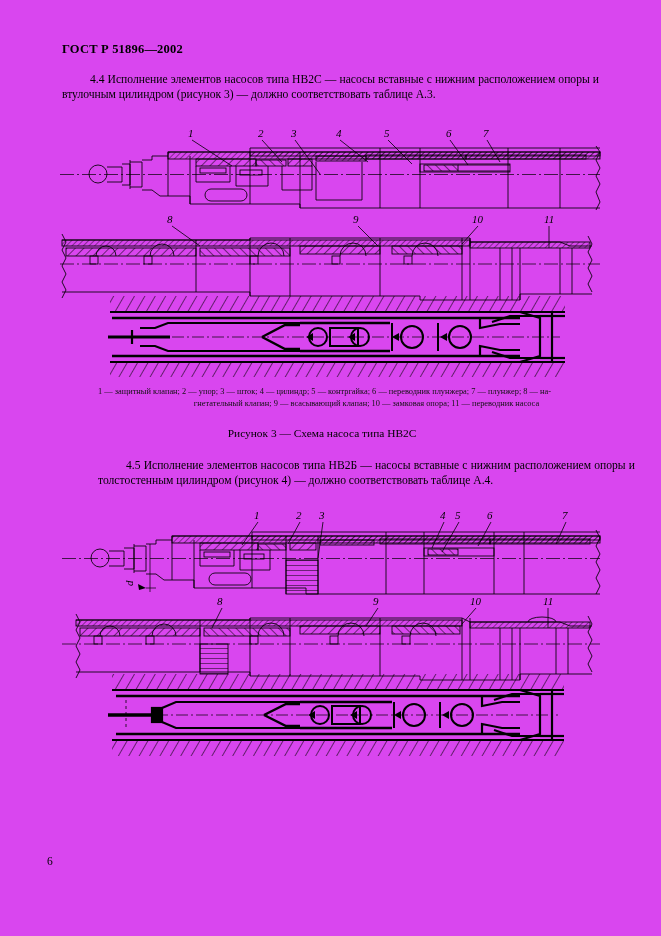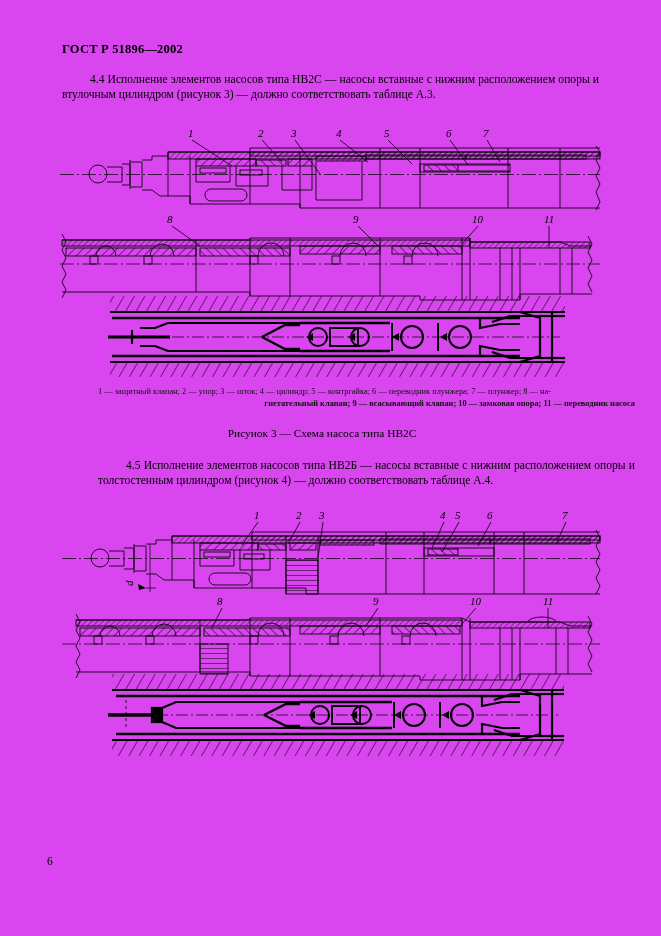--- a/index.html
+++ b/index.html
@@ -29,21 +29,21 @@
   #para-45{top:458px;margin-left:36px;}
 
   
   .legend{
     position:absolute;left:62px;width:537px;
     font-size:8.4px;line-height:11.6px;text-align:center;
     color:#111;
     margin-left:36px;
   }
   #legend-3{top:386px;text-align:justify;}
-  #legend-3 .l2{text-align:right;display:block;font-weight:bold;}
+  #legend-3 .l2{text-align:center;display:block;}
   #legend-4{top:776px;}
   .fig-title{
     position:absolute;left:0;width:644px;text-align:center;
     font-size:11.4px;
   }
   #fig3-title{top:427px;}
   #fig4-title{top:810px;}
 
   .page-num{
     position:absolute;left:47px;top:855px;font-size:11.5px;

